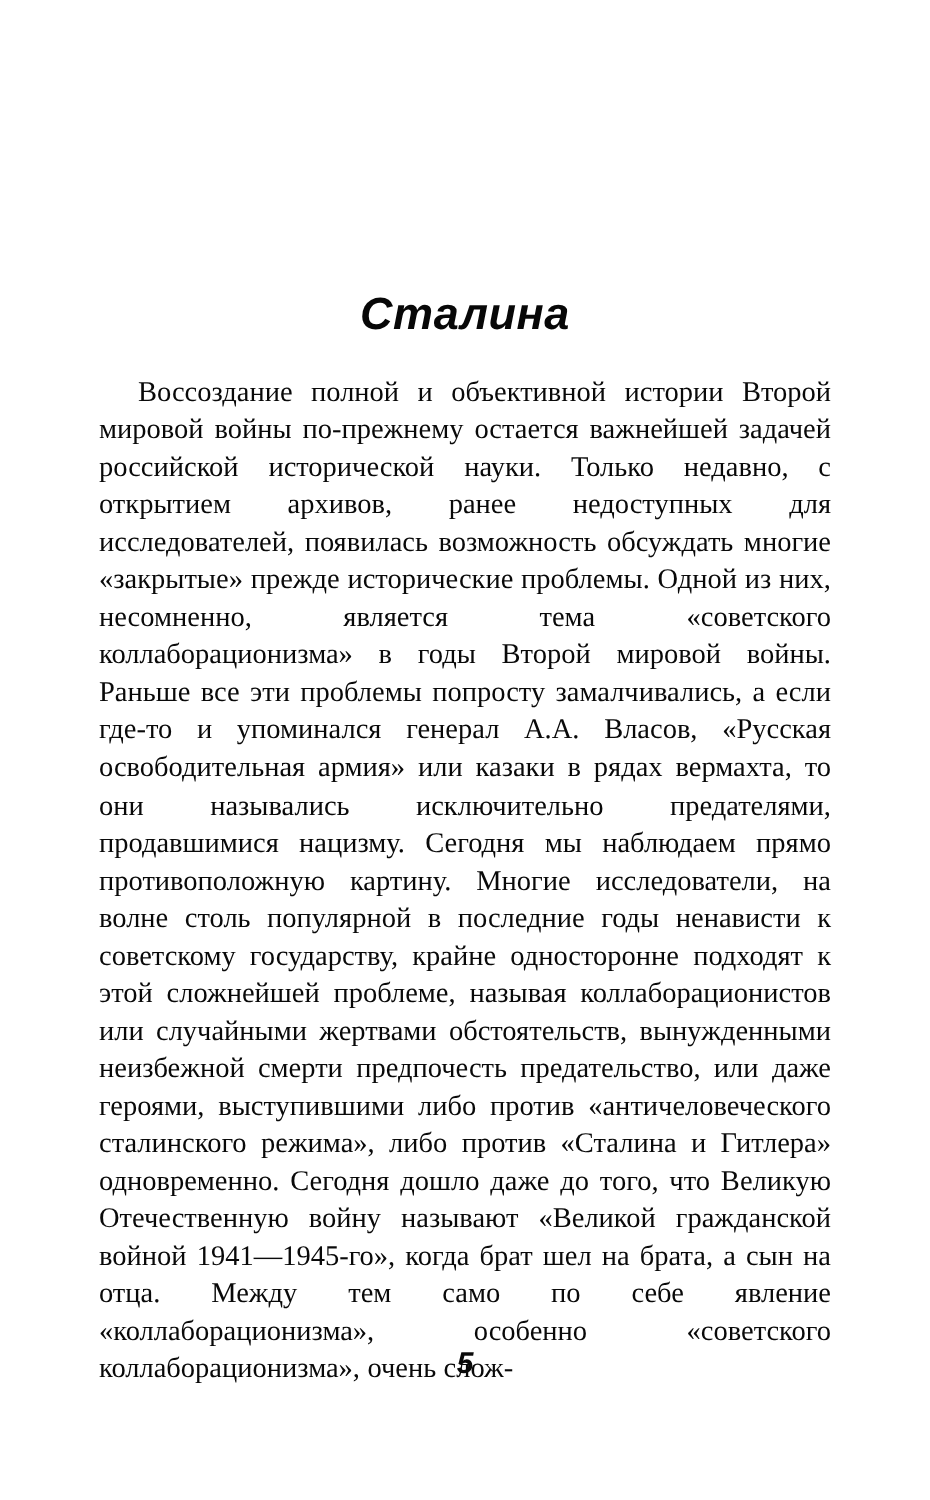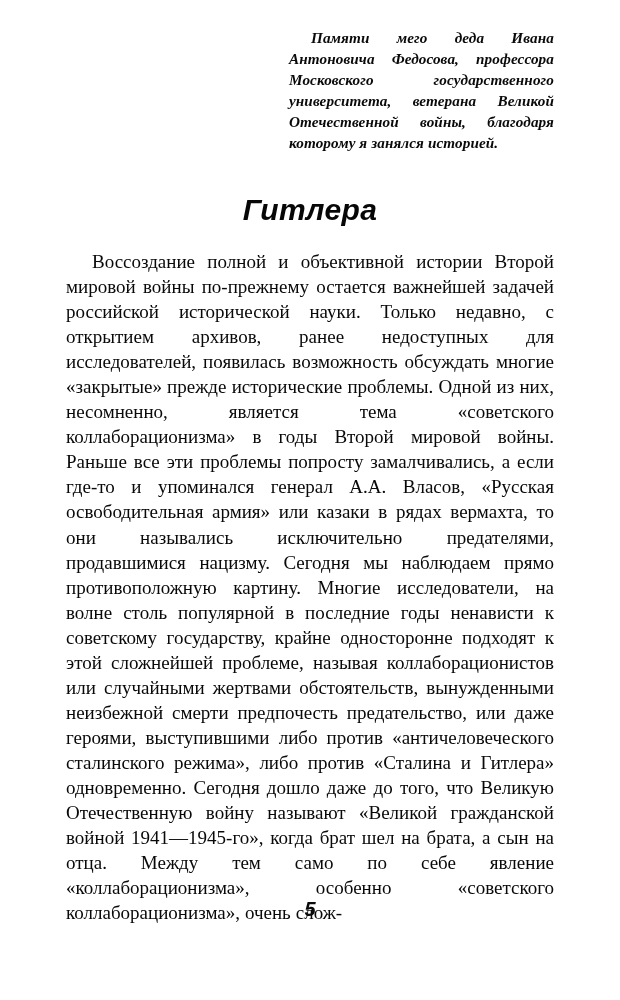--- a/index.html
+++ b/index.html
@@ -89,21 +89,20 @@
     font-size: 20px;
     line-height: 24px;
     color: #0a0a0a;
   }
 </style>
 </head>
 <body>
 
 <div class="page">
 
-  <div class="dedication">Памяти мего деда Ивана Антоновича Федосова, профессора Московского государственного университета, ветерана Великой Отечественной войны, благодаря которому я занялся историей.</div>
 
-  <div class="heading">Гитлера</div>
+  <div class="heading">Сталина</div>
 
   <div class="body-text">Воссоздание полной и объективной истории Второй мировой войны по-прежнему остается важнейшей задачей российской исторической науки. Только недавно, с открытием архивов, ранее недоступных для исследователей, появилась возможность обсуждать многие «закрытые» прежде исторические проблемы. Одной из них, несомненно, является тема «советского коллаборационизма» в годы Второй мировой войны. Раньше все эти проблемы попросту замалчивались, а если где-то и упоминался генерал А.А. Власов, «Русская освободительная армия» или казаки в рядах вермахта, то они назывались исключительно предателями, продавшимися нацизму. Сегодня мы наблюдаем прямо противоположную картину. Многие исследователи, на волне столь популярной в последние годы ненависти к советскому государству, крайне односторонне подходят к этой сложнейшей проблеме, называя коллаборационистов или случайными жертвами обстоятельств, вынужденными неизбежной смерти предпочесть предательство, или даже героями, выступившими либо против «античеловеческого сталинского режима», либо против «Сталина и Гитлера» одновременно. Сегодня дошло даже до того, что Великую Отечественную войну называют «Великой гражданской войной 1941—1945-го», когда брат шел на брата, а сын на отца. Между тем само по себе явление «коллаборационизма», особенно «советского коллаборационизма», очень слож-</div>
 
   <div class="folio">5</div>
 
 </div>
 
 </body></html>

